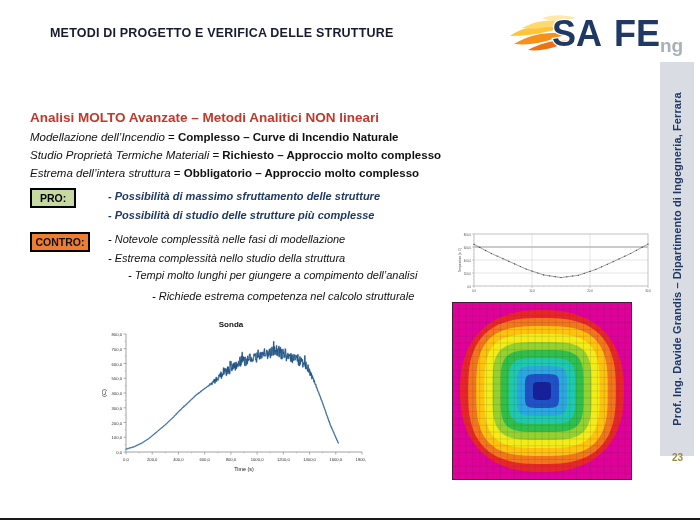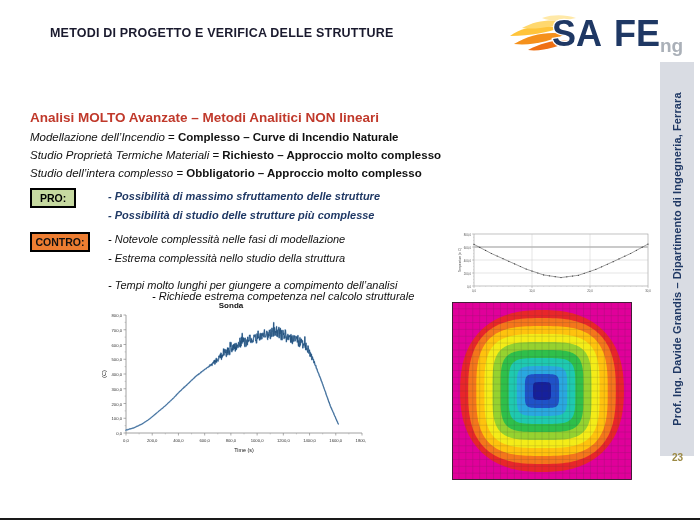--- a/index.html
+++ b/index.html
@@ -73,25 +73,25 @@
   .badge-pro{left:30px;top:188px;width:42px;height:16px;background:#c6d9a0;}
   .badge-contro{left:30px;top:232px;width:56px;height:16px;background:#ed7d31;color:#111;}
 
   .bullet{position:absolute;font-size:11px;white-space:nowrap;font-style:italic;}
   .bullet-pro{left:108px;font-weight:bold;color:#1f3864;}
   .bp1{top:190px;}
   .bp2{top:209px;}
   .bullet-contro{left:108px;color:#111;}
   .bc1{top:233px;}
   .bc2{top:252px;}
-  .bc3{top:279px;}
+  .bc3{top:269px;margin-left:20px;}
   .bc4{top:290px;margin-left:44px;}
 
   
-  .sonda{position:absolute;left:96px;top:301px;width:270px;height:160px;}
+  .sonda{position:absolute;left:96px;top:320px;width:270px;height:160px;}
   .sonda-title{
     position:absolute;left:0;top:0;width:270px;text-align:center;
     font-size:8px;font-weight:bold;color:#111;
   }
   .sonda svg{position:absolute;left:0;top:0;}
 
   
   .minichart{position:absolute;left:448px;top:228px;width:206px;height:70px;}
   .minichart svg{display:block;}
 
@@ -127,21 +127,21 @@
 
   <div class="heading-red">Analisi MOLTO Avanzate – Metodi Analitici NON lineari</div>
 
   <div class="line l1">
     <i>Modellazione dell’Incendio</i><span> = </span><b>Complesso – Curve di Incendio Naturale</b>
   </div>
   <div class="line l2">
     <i>Studio Proprietà Termiche Materiali</i><span> = </span><b>Richiesto – Approccio molto complesso</b>
   </div>
   <div class="line l3">
-    <i>Studio dell’intera complesso</i><span> = </span><b>Obbligatorio – Approccio molto complesso</b>
+    <i>Estrema dell’intera struttura</i><span> = </span><b>Obbligatorio – Approccio molto complesso</b>
   </div>
 
   <div class="badge badge-pro">PRO:</div>
   <div class="bullet bullet-pro bp1">- Possibilità di massimo sfruttamento delle strutture</div>
   <div class="bullet bullet-pro bp2">- Possibilità di studio delle strutture più complesse</div>
 
   <div class="badge badge-contro">CONTRO:</div>
   <div class="bullet bullet-contro bc1">- Notevole complessità nelle fasi di modellazione</div>
   <div class="bullet bullet-contro bc2">- Estrema complessità nello studio della struttura</div>
   <div class="bullet bullet-contro bc3">- Tempi molto lunghi per giungere a compimento dell’analisi</div>

